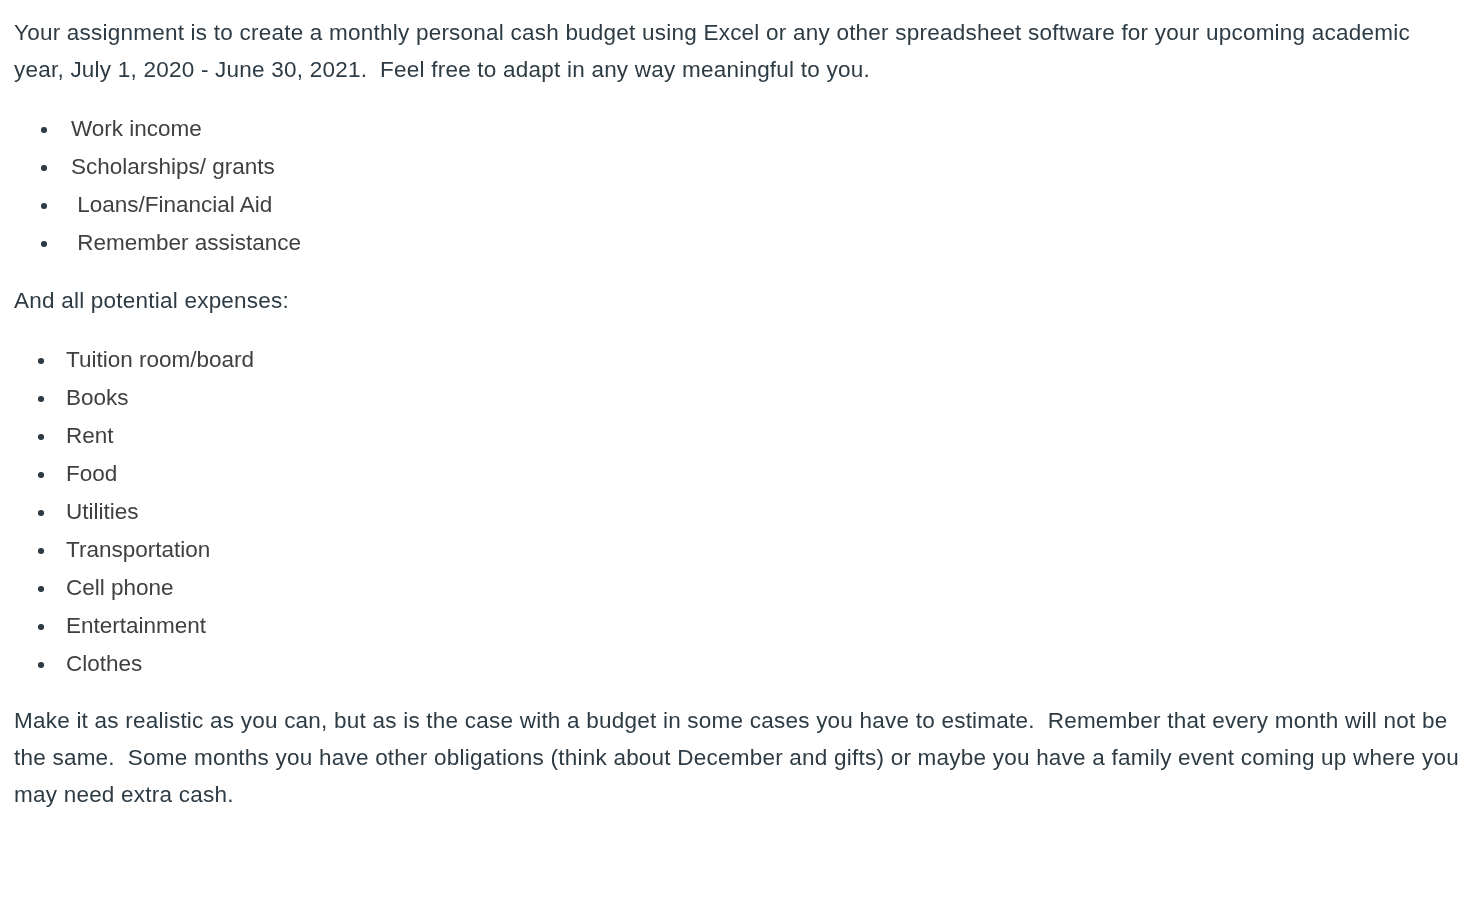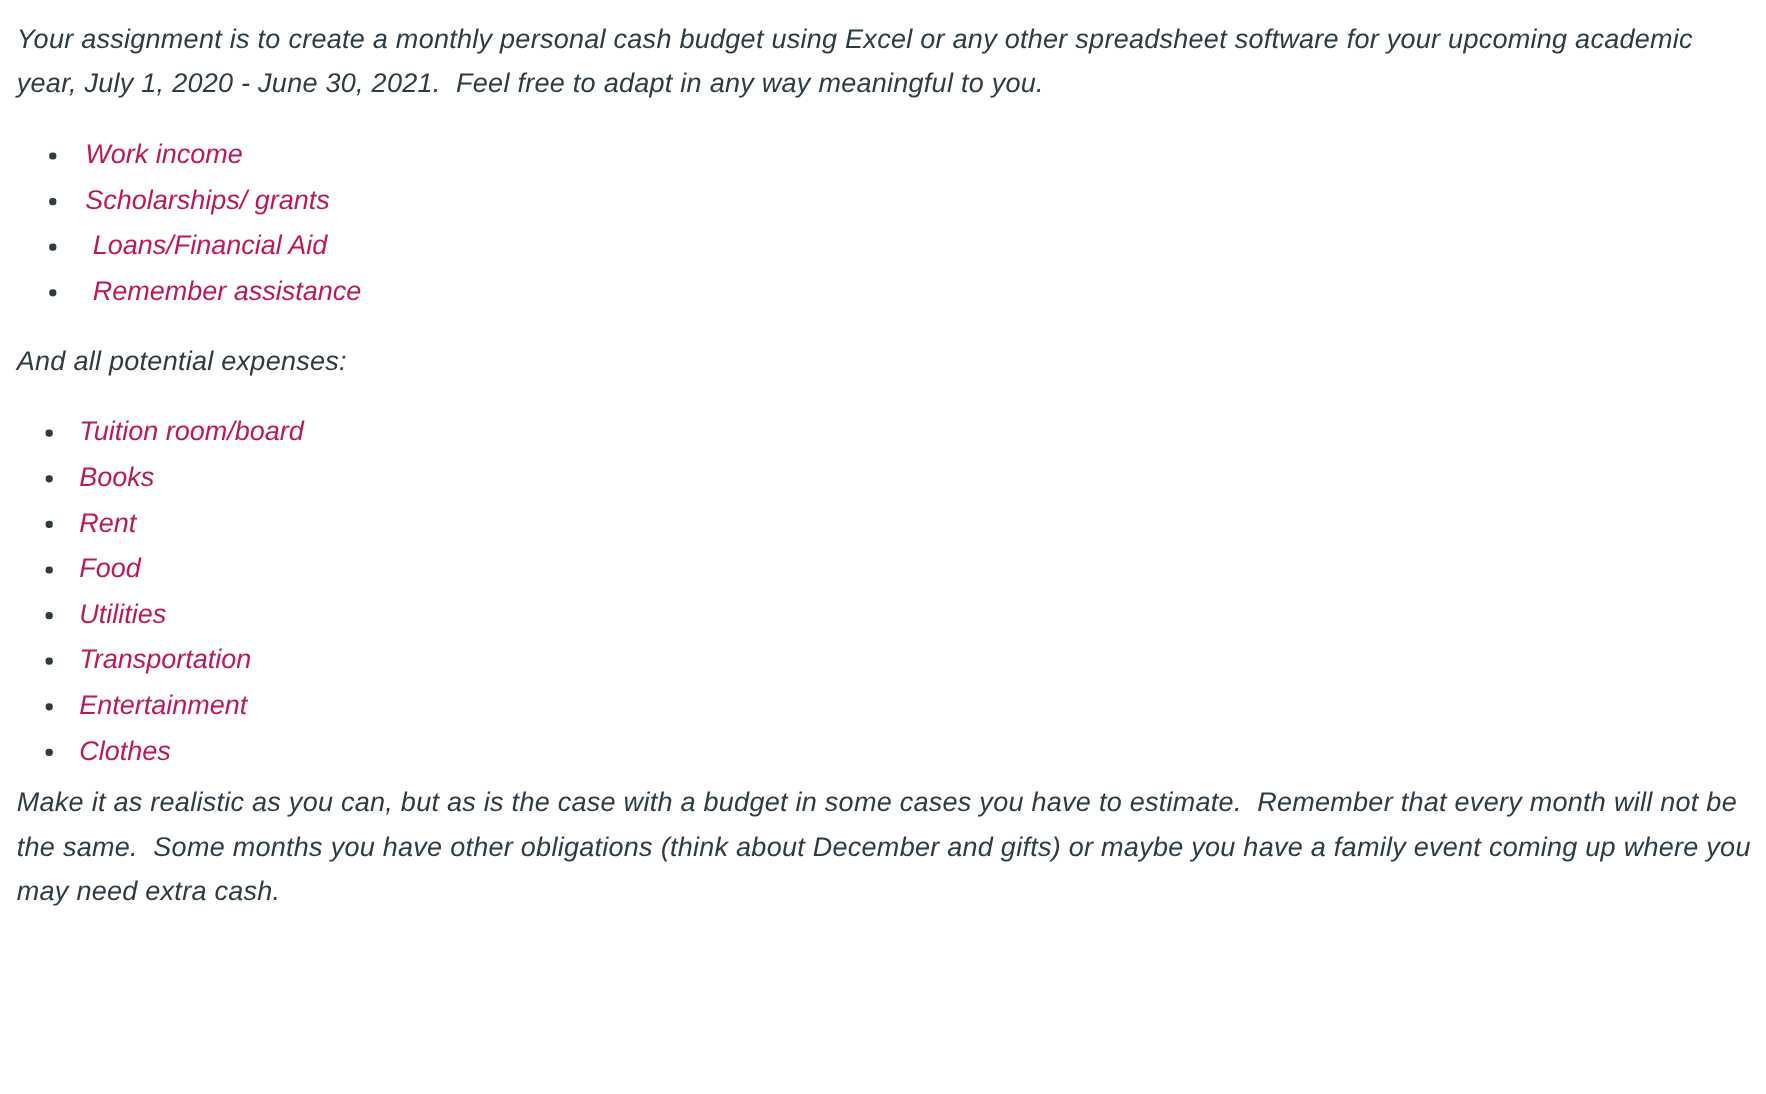--- a/index.html
+++ b/index.html
@@ -13,21 +13,20 @@
     height: 912px;
     overflow: hidden;
     font-family: "Liberation Sans", "DejaVu Sans", sans-serif;
     color: #2D3B45;
     -webkit-font-smoothing: antialiased;
   }
   .doc {
     width: 1472px;
     box-sizing: border-box;
     padding: 14px 10px 0 14px;
-    font-style: italic;
   }
   .para {
     font-size: 22.5px;
     line-height: 37px;
     margin: 0 0 22px 0;
     color: #2D3B45;
     letter-spacing: 0.01em;
     max-width: 1450px;
     white-space: pre-wrap;
   }
@@ -36,21 +35,21 @@
   }
   ul.bullets {
     list-style: none;
     margin: 0 0 18px 0;
     padding: 0;
   }
   ul.bullets li {
     position: relative;
     font-size: 22.5px;
     line-height: 38px;
-    color: #be185d;
+    color: #404040;
     padding-left: 55px;
     white-space: pre;
   }
   ul.bullets li::before {
     content: "";
     position: absolute;
     left: 25px;
     top: 17px;
     width: 5.5px;
     height: 5.5px;
@@ -62,21 +61,21 @@
     margin-bottom: 20px;
   }
   ul.income-list li {
     padding-left: 57px;
   }
   ul.income-list li::before {
     left: 27px;
   }
   ul.expense-list {
     margin-top: 5px;
-    margin-bottom: 5px;
+    margin-bottom: 19px;
   }
   ul.expense-list li {
     padding-left: 52px;
   }
   ul.expense-list li::before {
     left: 24px;
   }
   .para-closing {
     margin-bottom: 16px;
   }
@@ -98,19 +97,20 @@
 
   <p class="para">And all potential expenses:</p>
 
   <ul class="bullets expense-list">
     <li><span>Tuition room/board</span></li>
     <li><span>Books</span></li>
     <li><span>Rent</span></li>
     <li><span>Food</span></li>
     <li><span>Utilities</span></li>
     <li><span>Transportation</span></li>
+    <li><span>Cell phone</span></li>
     <li><span>Entertainment</span></li>
     <li><span>Clothes</span></li>
   </ul>
 
   <p class="para para-closing">Make it as realistic as you can, but as is the case with a budget in some cases you have to estimate.  Remember that every month will not be the same.  Some months you have other obligations (think about December and gifts) or maybe you have a family event coming up where you may need extra cash.</p>
 
 </div>
 
 </body></html>

